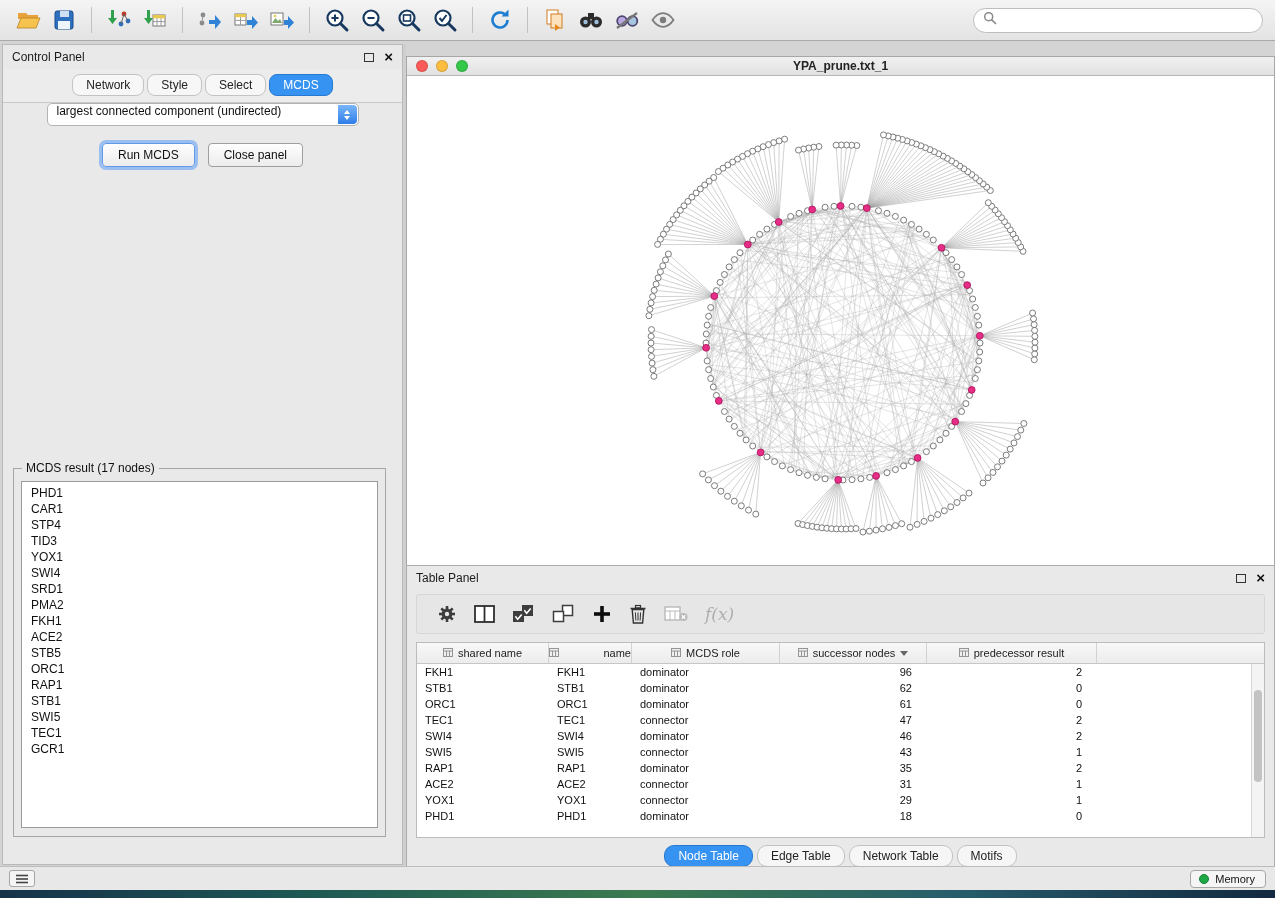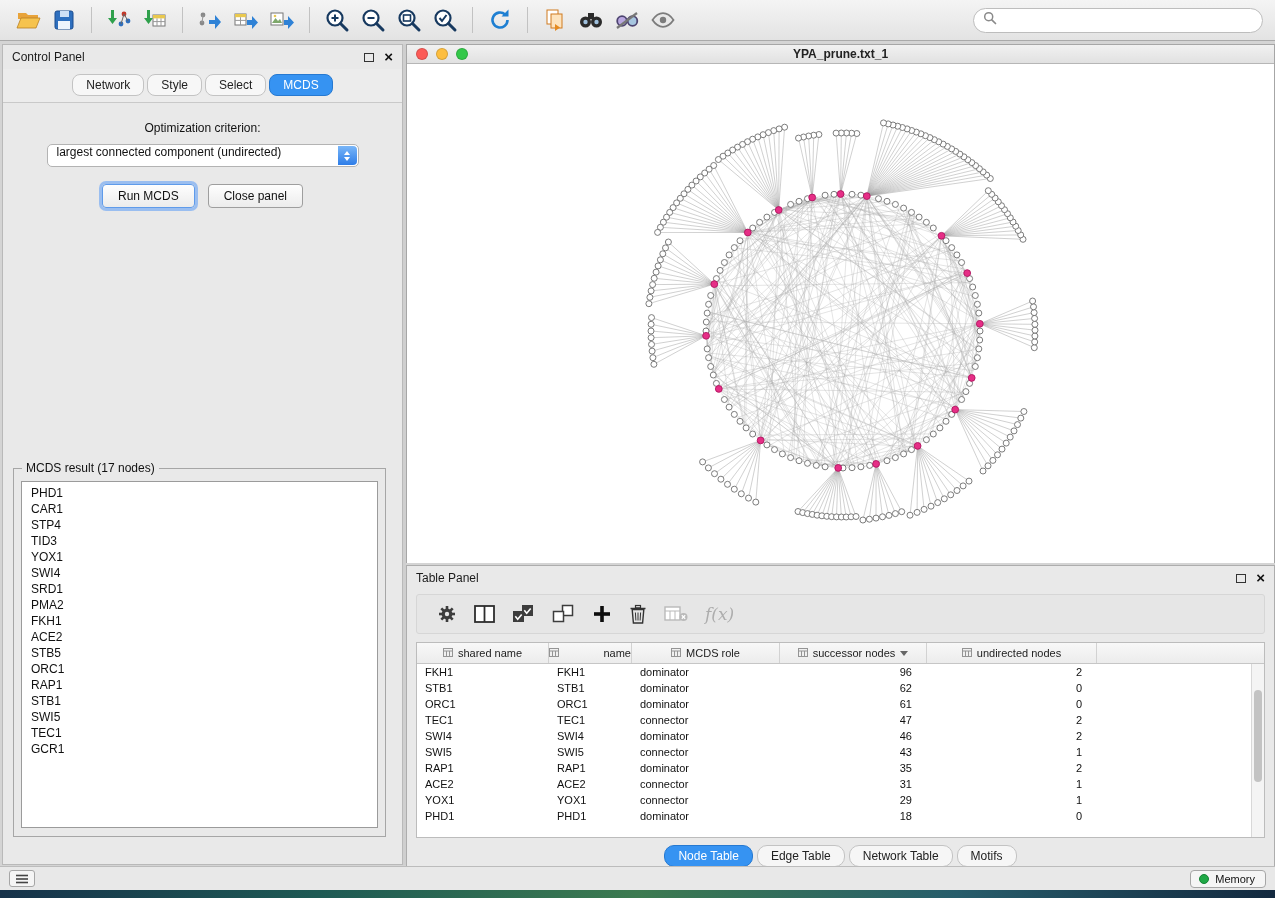--- a/index.html
+++ b/index.html
@@ -43,21 +43,21 @@
   .btn.focused { box-shadow:0 0 0 3px rgba(90,155,246,.55); border-color:#5f9bea; }
   .result-group { position:absolute; left:10px; right:16px; top:423px; bottom:27px; border:1px solid #a6a6a6; }
   .result-legend { position:absolute; top:-8px; left:8px; background:#e9e9e9; padding:0 4px; font-size:12px; color:#111; }
   .result-list { position:absolute; left:7px; right:7px; top:12px; bottom:8px; background:#fff;
     border:1px solid #9b9b9b; font-size:12px; color:#111; overflow:hidden; padding-top:3px; }
   .result-item { padding:0 9px; height:16px; line-height:16px; }
 
   .v-divider { position:absolute; left:403px; top:44px; width:3px; bottom:33px; background:#cfcfcf; }
 
   
-  .network-window { position:absolute; left:406px; top:44px; right:0; height:519px; background:#fff; border:1px solid #a6a6a6; }
+  .network-window { position:absolute; left:406px; top:56px; right:0; height:519px; background:#fff; border:1px solid #a6a6a6; }
   .net-titlebar { height:19px; background:linear-gradient(#f1f1f1,#e1e1e1); border-bottom:1px solid #b6b6b6;
     position:relative; display:flex; align-items:center; justify-content:center; font-size:12px; font-weight:bold; color:#222; }
   .traffic { position:absolute; left:9px; top:3px; display:flex; gap:8px; }
   .tl { width:12px; height:12px; border-radius:50%; border:1px solid rgba(0,0,0,.15); }
   .net-canvas { display:block; }
   .edge-i { stroke:#ababab; stroke-width:0.55; opacity:0.58; }
   .edge-f { stroke:#9d9d9d; stroke-width:0.6; opacity:0.8; }
   .nl { fill:#fff; stroke:#6d6d6d; stroke-width:0.9; }
   .hub { stroke-width:0.9; }
 
@@ -248,21 +248,20 @@
         <span class="float-box"></span>
         <span class="close-x">×</span>
       </span>
     </div>
     <div class="ctl-tabs">
         <span class="ctl-tab">Network</span>
         <span class="ctl-tab">Style</span>
         <span class="ctl-tab">Select</span>
         <span class="ctl-tab active">MCDS</span>
       </div>
-    <div class="opt-label">Optimization criterion:</div>
     <div class="dropdown">
       <span>largest connected component (undirected)</span>
       <span class="dd-btn">
           <i class="dd-up"></i>
           <i class="dd-down"></i>
         </span>
     </div>
     <div class="btn-row">
       <button class="btn focused">Run MCDS</button>
       <button class="btn">Close panel</button>
@@ -1123,21 +1122,21 @@
             <span>successor nodes</span>
             <span class="caret-down"></span>
           </div>
           <div class="th c4" style="text-align: center; padding: 0px;">
             <span><svg width="10" height="9" viewBox="0 0 10 9">
                 <rect x="0.5" y="0.5" width="9" height="8" fill="#f0f0f0" stroke="#949494"></rect>
                 <line x1="0.5" y1="3" x2="9.5" y2="3" stroke="#949494"></line>
                 <line x1="3.5" y1="3" x2="3.5" y2="8.5" stroke="#949494"></line>
                 <line x1="6.5" y1="3" x2="6.5" y2="8.5" stroke="#949494"></line>
               </svg></span>
-            <span>undirected nodes</span>
+            <span>predecessor result</span>
           </div>
           <div class="th th-fill"></div>
         </div>
       <div class="tbody">
           <div class="trow">
             <div class="td c0">FKH1</div>
             <div class="td c1">FKH1</div>
             <div class="td c2">dominator</div>
             <div class="td c3">96</div>
             <div class="td c4">2</div>

